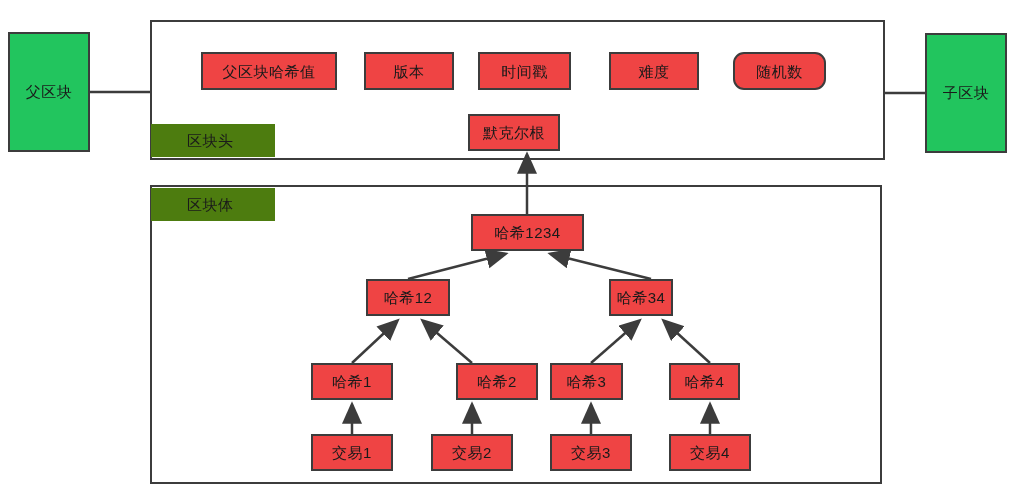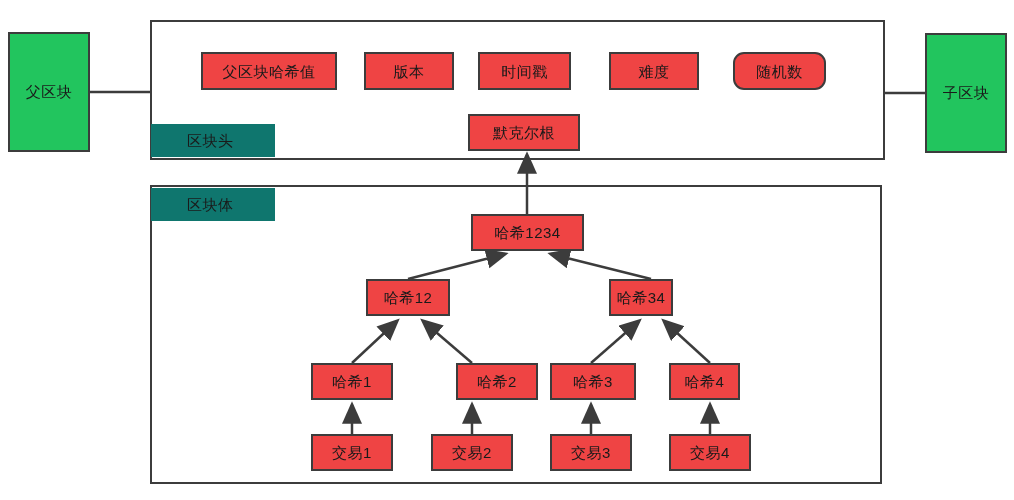--- a/index.html
+++ b/index.html
@@ -42,21 +42,21 @@
   }
   .container-box {
     position: absolute;
     box-sizing: border-box;
     border: 2px solid #3c3c3c;
     background: transparent;
   }
   .tag {
     position: absolute;
     box-sizing: border-box;
-    background: #0f766e;
+    background: #4d7c0f;
     display: flex;
     align-items: center;
     color: #1a1a1a;
     font-size: 15px;
     line-height: 1;
     white-space: nowrap;
     padding-left: 36px;
     letter-spacing: 0.5px;
   }
   .side-block {
@@ -134,42 +134,42 @@
   <div class="node" style="left:478px; top:52px; width:93px; height:38px;">
     <span>时间戳</span>
   </div>
   <div class="node" style="left:609px; top:52px; width:90px; height:38px;">
     <span>难度</span>
   </div>
   <div class="node" style="left:733px; top:52px; width:93px; height:38px;border-radius:11px;">
     <span>随机数</span>
   </div>
 
-  <div class="node" style="left:468px; top:114px; width:112px; height:37px;">
+  <div class="node" style="left:468px; top:114px; width:92px; height:37px;">
     <span>默克尔根</span>
   </div>
 
   <div class="node" style="left:471px; top:214px; width:113px; height:37px;">
     <span>哈希1234</span>
   </div>
 
   <div class="node" style="left:366px; top:279px; width:84px; height:37px;">
     <span>哈希12</span>
   </div>
   <div class="node" style="left:609px; top:279px; width:64px; height:37px;">
     <span>哈希34</span>
   </div>
 
   <div class="node" style="left:311px; top:363px; width:82px; height:37px;">
     <span>哈希1</span>
   </div>
   <div class="node" style="left:456px; top:363px; width:82px; height:37px;">
     <span>哈希2</span>
   </div>
-  <div class="node" style="left:550px; top:363px; width:86px; height:37px;text-align:right;">
+  <div class="node" style="left:550px; top:363px; width:73px; height:37px;text-align:right;">
     <span>哈希3</span>
   </div>
   <div class="node" style="left:669px; top:363px; width:71px; height:37px;">
     <span>哈希4</span>
   </div>
 
   <div class="node" style="left:311px; top:434px; width:82px; height:37px;">
     <span>交易1</span>
   </div>
   <div class="node" style="left:431px; top:434px; width:82px; height:37px;">

